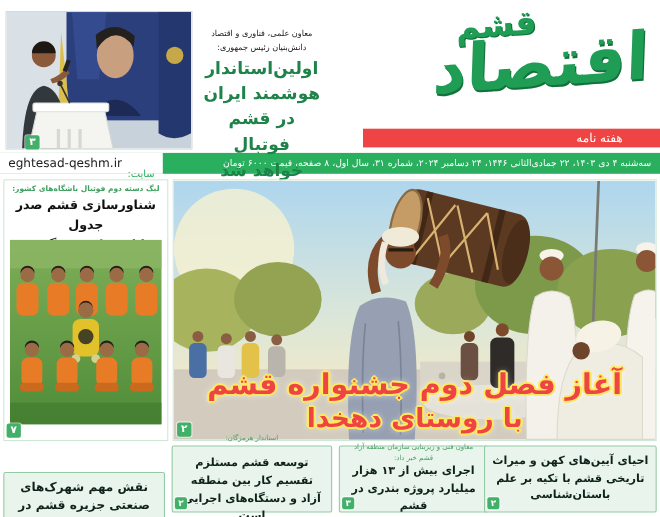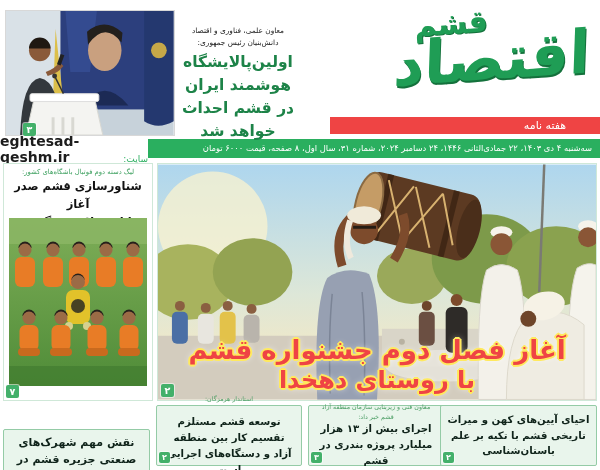--- a/index.html
+++ b/index.html
@@ -18,36 +18,36 @@
   .weekly-bar{position:absolute;top:117px;left:330px;width:300px;height:17px;
               background:#ef4444;color:#fff;font-weight:normal;font-size:11px;
               display:flex;align-items:center;justify-content:center;direction:rtl;}
   .weekly-bar span{transform:translateX(65px);}
   .date-bar{position:absolute;top:139px;left:0;width:600px;height:19px;background:#2aaf5f;}
   .date-text{position:absolute;right:8px;top:0;height:19px;line-height:19px;
              color:#fff;font-size:8.4px;direction:rtl;white-space:nowrap;}
   .site-box{position:absolute;left:0;top:0;width:148px;height:19px;background:#fff;
             display:flex;align-items:center;justify-content:center;gap:5px;direction:rtl;}
   .site-label{color:#2aaf5f;font-size:9px;margin-top:20px;}
-  .site-url{color:#1d1d1d;font-weight:bold;font-size:14px;direction:ltr;}
+  .site-url{color:#1d1d1d;font-weight:normal;font-size:11px;direction:ltr;}
 
   
   .top-story{position:absolute;top:10px;left:5px;width:291px;height:126px;}
   .top-photo{position:absolute;left:0;top:0;width:170px;height:126px;
              border:1px solid #d8d8d8;box-sizing:border-box;}
   .top-text{position:absolute;right:0;top:0;width:116px;height:126px;
             direction:rtl;text-align:center;}
   .top-kicker{font-size:7.4px;color:#222;line-height:1.6;margin-top:15px;}
   .top-headline{margin-top:2px;font-weight:bold;color:#1d8348;
                 font-size:15.5px;line-height:1.5;}
 
   
   .football-story{position:absolute;top:163px;left:3px;width:150px;height:238px;
                   border:1px solid #cfe8d8;background:#fff;box-sizing:border-box;}
-  .fb-kicker{font-size:6.8px;color:#3da05f;text-align:center;direction:rtl;margin-top:4px;}
+  .fb-kicker{font-size:6.8px;color:#3da05f;text-align:center;direction:rtl;margin-top:4px;font-weight:bold;}
   .fb-headline{font-size:11.5px;font-weight:bold;color:#101010;text-align:center;
                direction:rtl;line-height:1.55;margin-top:2px;}
   .fb-photo{position:absolute;left:5px;top:54px;width:138px;height:168px;}
 
   
   .lead-story{position:absolute;top:163px;left:157px;width:440px;height:238px;
               border:1px solid #cfe8d8;box-sizing:border-box;overflow:hidden;}
   .lead-headline{position:absolute;left:30px;right:30px;bottom:5px;text-align:center;
                  direction:rtl;color:#ef4444;font-weight:bold;
                  text-shadow:-2px 0 0 #ffe95e,2px 0 0 #ffe95e,0 -2px 0 #ffe95e,
@@ -119,33 +119,33 @@
         <rect x="46" y="108" width="3" height="18" fill="#d8d8d2"></rect>
         <rect x="56" y="108" width="3" height="18" fill="#d8d8d2"></rect>
         <rect x="66" y="108" width="3" height="18" fill="#d8d8d2"></rect>
         <line x1="58" y1="84" x2="50" y2="68" stroke="#333" stroke-width="1.5"></line>
         <circle cx="49" cy="66" r="2.5" fill="#333"></circle>
       </svg>
     </div>
     <div class="top-text">
       <div class="top-kicker">معاون علمی، فناوری و اقتصاد دانش‌بنیان رئیس جمهوری:</div>
       <div class="top-headline">
-        <div>اولین‌پالایشگاه</div>
+        <div>اولین‌استاندار</div>
         <div>هوشمند ایران</div>
-        <div>در قشم احداث</div>
+        <div>در قشم فوتبال</div>
         <div>خواهد شد</div>
       </div>
     </div>
     <span class="badge lg" style="left:18px;bottom:0;">۳</span>
   </div>
 
   <div class="football-story">
     <div class="fb-kicker">لیگ دسته دوم فوتبال باشگاه‌های کشور:</div>
     <div class="fb-headline">
-      <div>شناورسازی قشم صدر آغاز</div>
+      <div>شناورسازی قشم صدر جدول</div>
       <div>را از فولاد پس گرفت</div>
     </div>
     <div class="fb-photo">
       <svg viewBox="0 0 138 168" width="138" height="168">
         <defs>
           <linearGradient id="grass" x1="0" y1="0" x2="0" y2="1">
             <stop offset="0" stop-color="#7fae58"></stop>
               <stop offset="1" stop-color="#4f8c38"></stop>
           </linearGradient>
         </defs>

